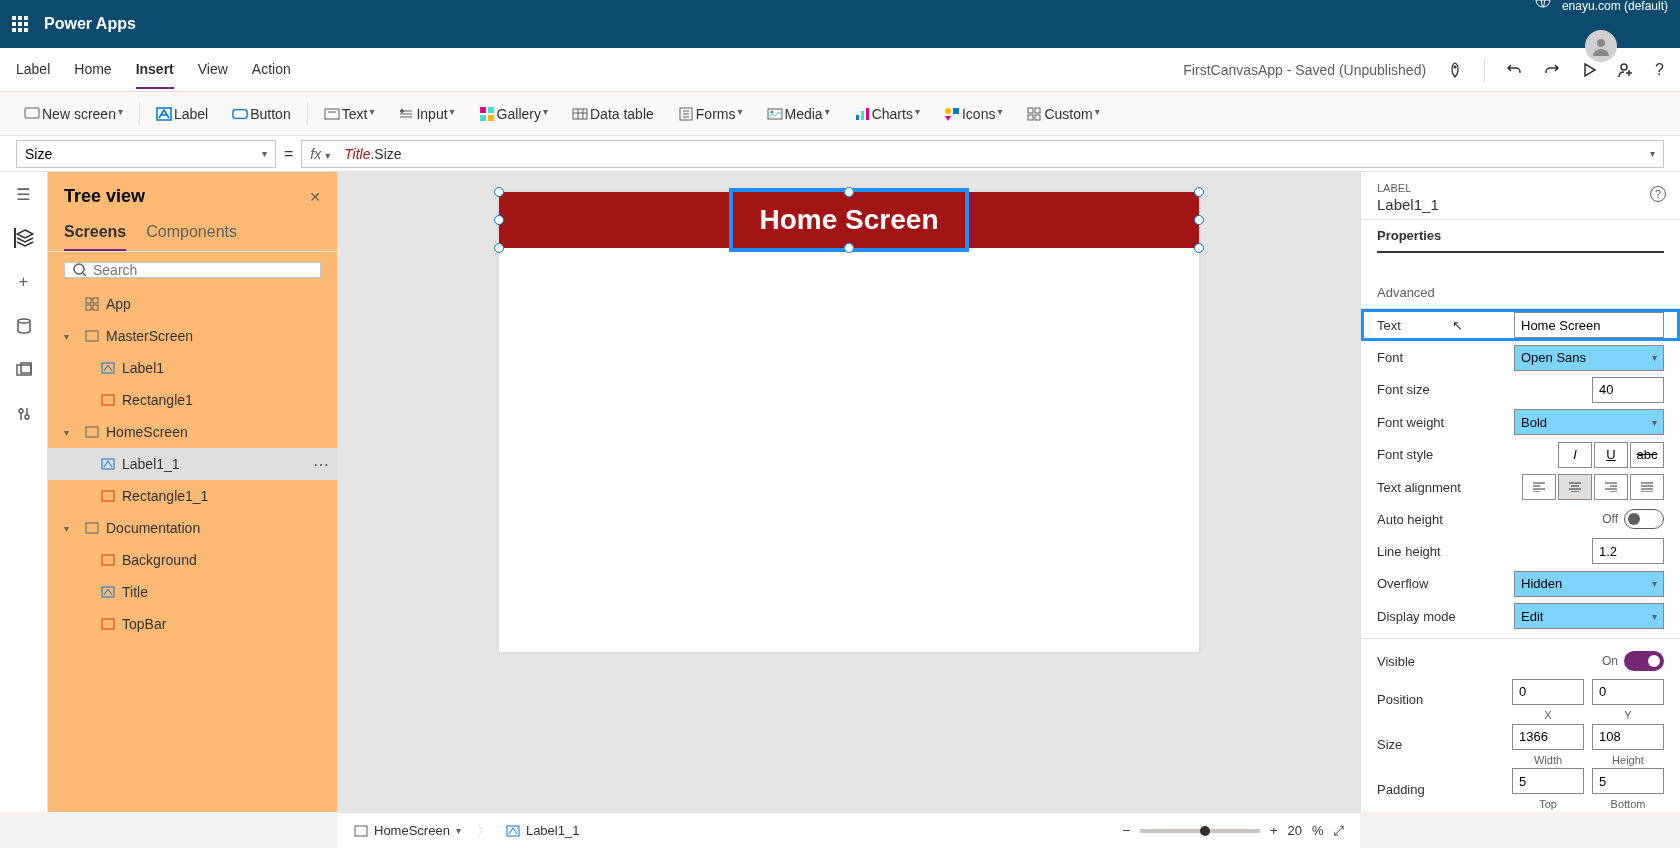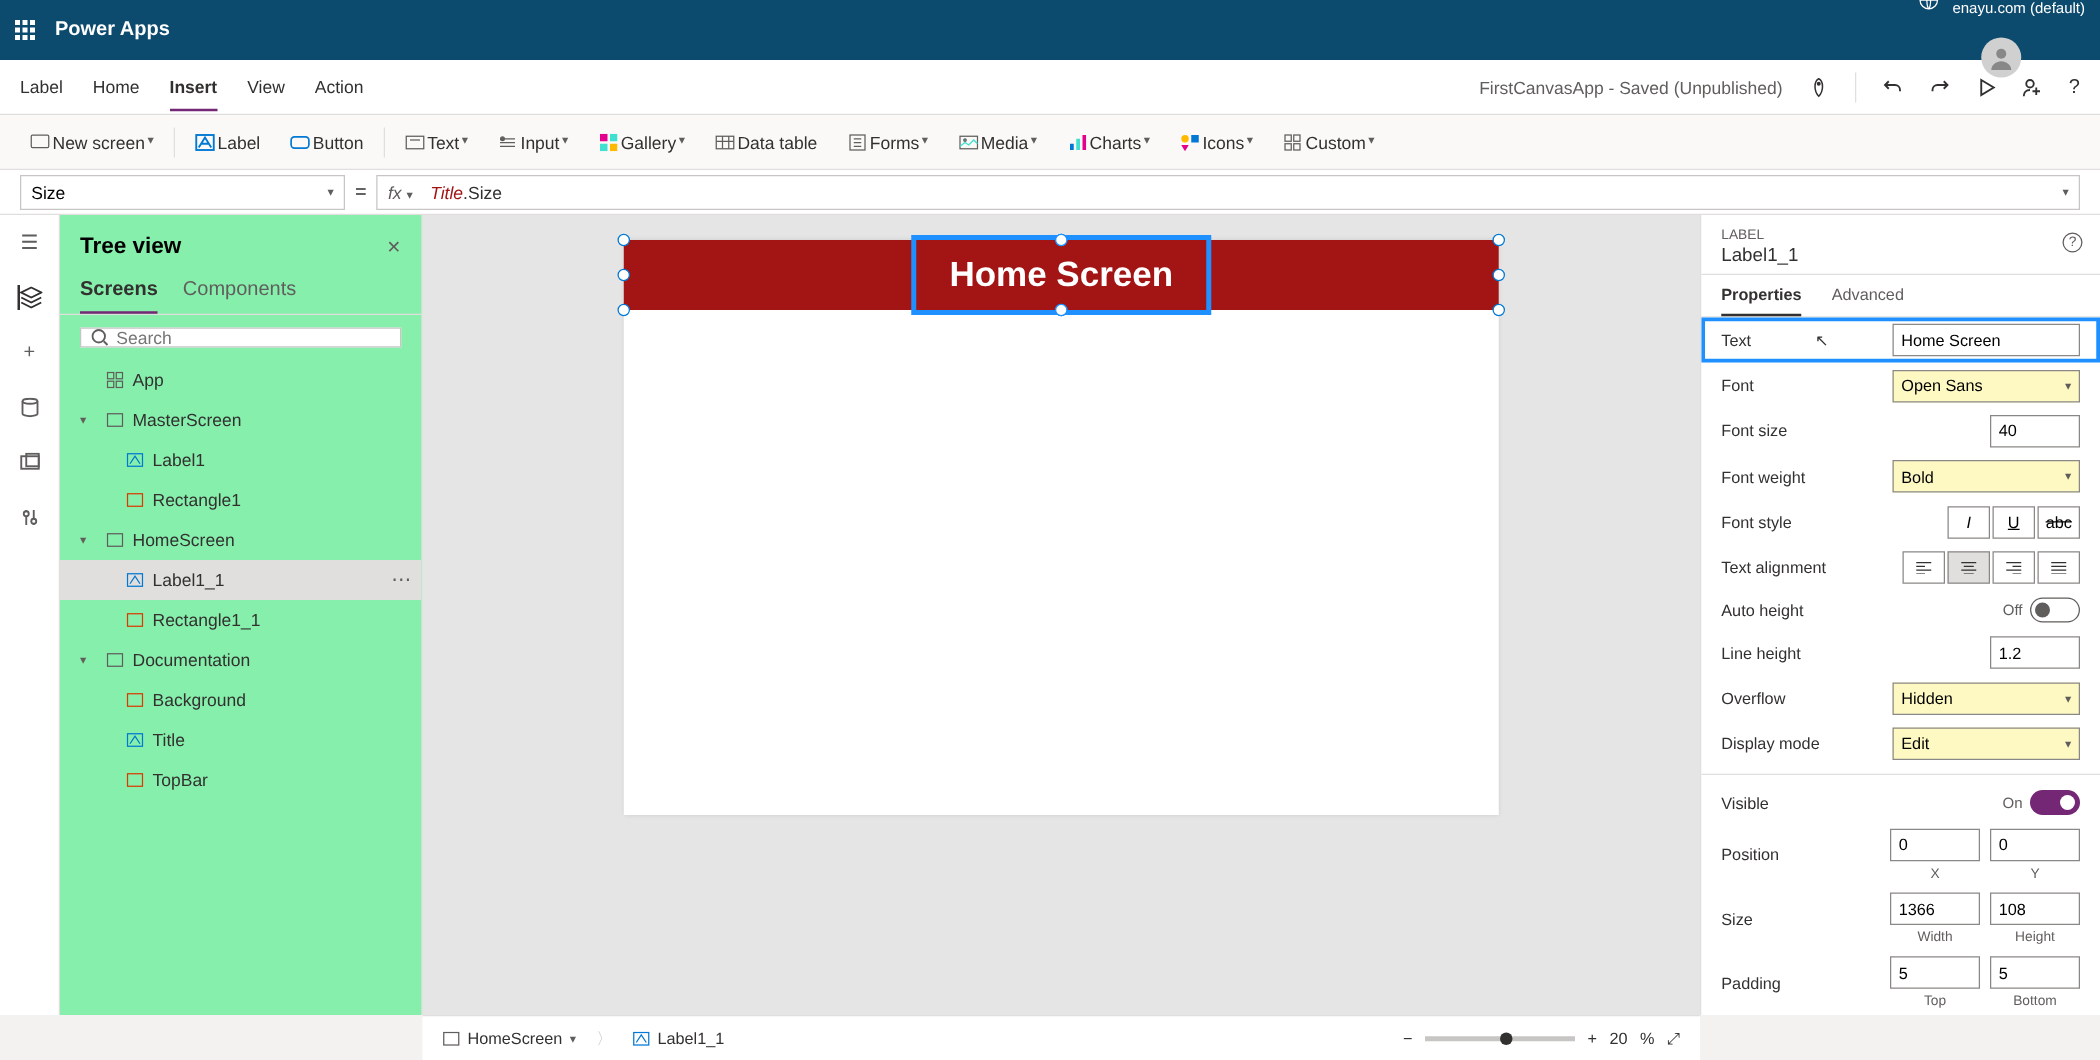--- a/index.html
+++ b/index.html
@@ -43,21 +43,21 @@
 
 
 .main { display: flex; height: calc(848px - 48px - 44px - 44px - 36px - 36px); }
 
 
 .rail { width: 48px; background: white; border-right: 1px solid #e1dfdd; display: flex; flex-direction: column; align-items: center; padding-top: 12px; gap: 24px; }
 .rail-ic { width:20px;height:20px; color:#605e5c; cursor:pointer; display:flex;align-items:center;justify-content:center;font-size:16px;}
 .rail-ic.active { border-left: 2px solid #323130; padding-left:0;}
 
 
-.tree { width: 290px; background: #86efac; border-right: 1px solid #e1dfdd; display: flex; flex-direction: column; }
+.tree { width: 290px; background: #fdba74; border-right: 1px solid #e1dfdd; display: flex; flex-direction: column; }
 .tree-hdr { display: flex; align-items: center; justify-content: space-between; padding: 14px 16px 8px; }
 .tree-hdr h2 { font-size: 18px; font-weight: 600; }
 .tree-hdr .close { font-size: 14px; color: #605e5c; cursor: pointer; }
 .tree-tabs { display: flex; gap: 20px; padding: 0 16px; border-bottom: 1px solid #e1dfdd; }
 .tree-tab { font-size: 16px; padding: 8px 0; cursor: pointer; color: #605e5c; }
 .tree-tab.active { color: #323130; border-bottom: 2px solid #742774; font-weight:600;}
 .search { margin: 10px 16px; height: 16px; border: 1px solid #c8c6c4; display: flex; align-items: center; padding: 0 8px; gap: 6px; background:white;}
 .search input { border: none; outline: none; flex: 1; font-size: 14px; background:transparent;}
 .tree-list { overflow-y: auto; flex: 1; }
 .tree-row { display: flex; align-items: center; height: 32px; padding: 0 8px 0 16px; font-size: 14px; color: #323130; cursor: pointer; gap: 6px; }
@@ -76,28 +76,28 @@
 .handle { position:absolute;width:10px;height:10px;background:white;border:1px solid #0078d4;border-radius:50%;}
 .sel-inner { position:absolute; top:-4px; left:230px; width:240px; height:64px; border:4px solid #1e90ff;pointer-events:none;}
 .sel-inner .handle { background:white;border:1px solid #1e90ff;}
 
 
 .props { width: 320px; background: white; border-left: 1px solid #e1dfdd; display: flex; flex-direction: column; overflow-y:auto;}
 .props-hdr { padding: 10px 16px 6px; border-bottom: 1px solid #e1dfdd; position:relative;}
 .props-hdr .typ { font-size: 11px; color: #605e5c; text-transform: uppercase; }
 .props-hdr .nm { font-size: 15px; color: #323130; margin-top:2px;}
 .props-hdr .help { position:absolute; right:14px; top:14px; width:16px;height:16px;border:1px solid #605e5c;border-radius:50%;font-size:11px;display:flex;align-items:center;justify-content:center;color:#605e5c;cursor:pointer;}
-.props-tabs { display: flex; gap: 24px; padding: 0 16px; border-bottom: 1px solid #e1dfdd; }
+.props-tabs { display: flex; gap: 24px; padding: 0 16px; border-bottom: 1px solid #e1dfdd; flex-direction: column; }
 .props-tab { font-size: 13px; padding: 8px 0; cursor: pointer; color: #605e5c; }
 .props-tab.active { color: #323130; border-bottom: 2px solid #323130; font-weight:600;}
 .prop-row { display: flex; align-items: center; justify-content: space-between; padding: 6px 16px; min-height:32px;}
 .prop-row.hl { outline: 3px solid #1e90ff; outline-offset:-3px;}
 .prop-lbl { font-size: 13px; color: #323130; }
 .prop-inp { width: 150px; height: 26px; border: 1px solid #8a8886; padding: 0 6px; font-size: 13px; }
-.prop-sel { width: 150px; height: 26px; border: 1px solid #8a8886; padding: 0 6px; font-size: 13px; display:flex;align-items:center;justify-content:space-between;background:#fef9c3;}
+.prop-sel { width: 150px; height: 26px; border: 1px solid #8a8886; padding: 0 6px; font-size: 13px; display:flex;align-items:center;justify-content:space-between;background:#7dd3fc;}
 .prop-small { width: 72px; height: 26px; border: 1px solid #8a8886; padding: 0 6px; font-size: 13px; }
 .btngrp { display: flex; gap: 2px; }
 .btngrp button { width: 34px; height: 26px; border: 1px solid #8a8886; background: white; font-size: 13px; cursor:pointer;display:flex;align-items:center;justify-content:center;}
 .btngrp button.on { background: #e1dfdd; }
 .toggle { width: 40px; height: 20px; border-radius: 10px; position: relative; cursor:pointer;}
 .toggle.off { background: #fff; border:1px solid #605e5c;}
 .toggle.off::after { content:'';position:absolute;width:12px;height:12px;border-radius:50%;background:#605e5c;top:3px;left:3px;}
 .toggle.on { background: #742774;}
 .toggle.on::after { content:'';position:absolute;width:12px;height:12px;border-radius:50%;background:white;top:4px;right:4px;}
 .toggle-lbl { font-size:12px;color:#605e5c;margin-right:6px;}

